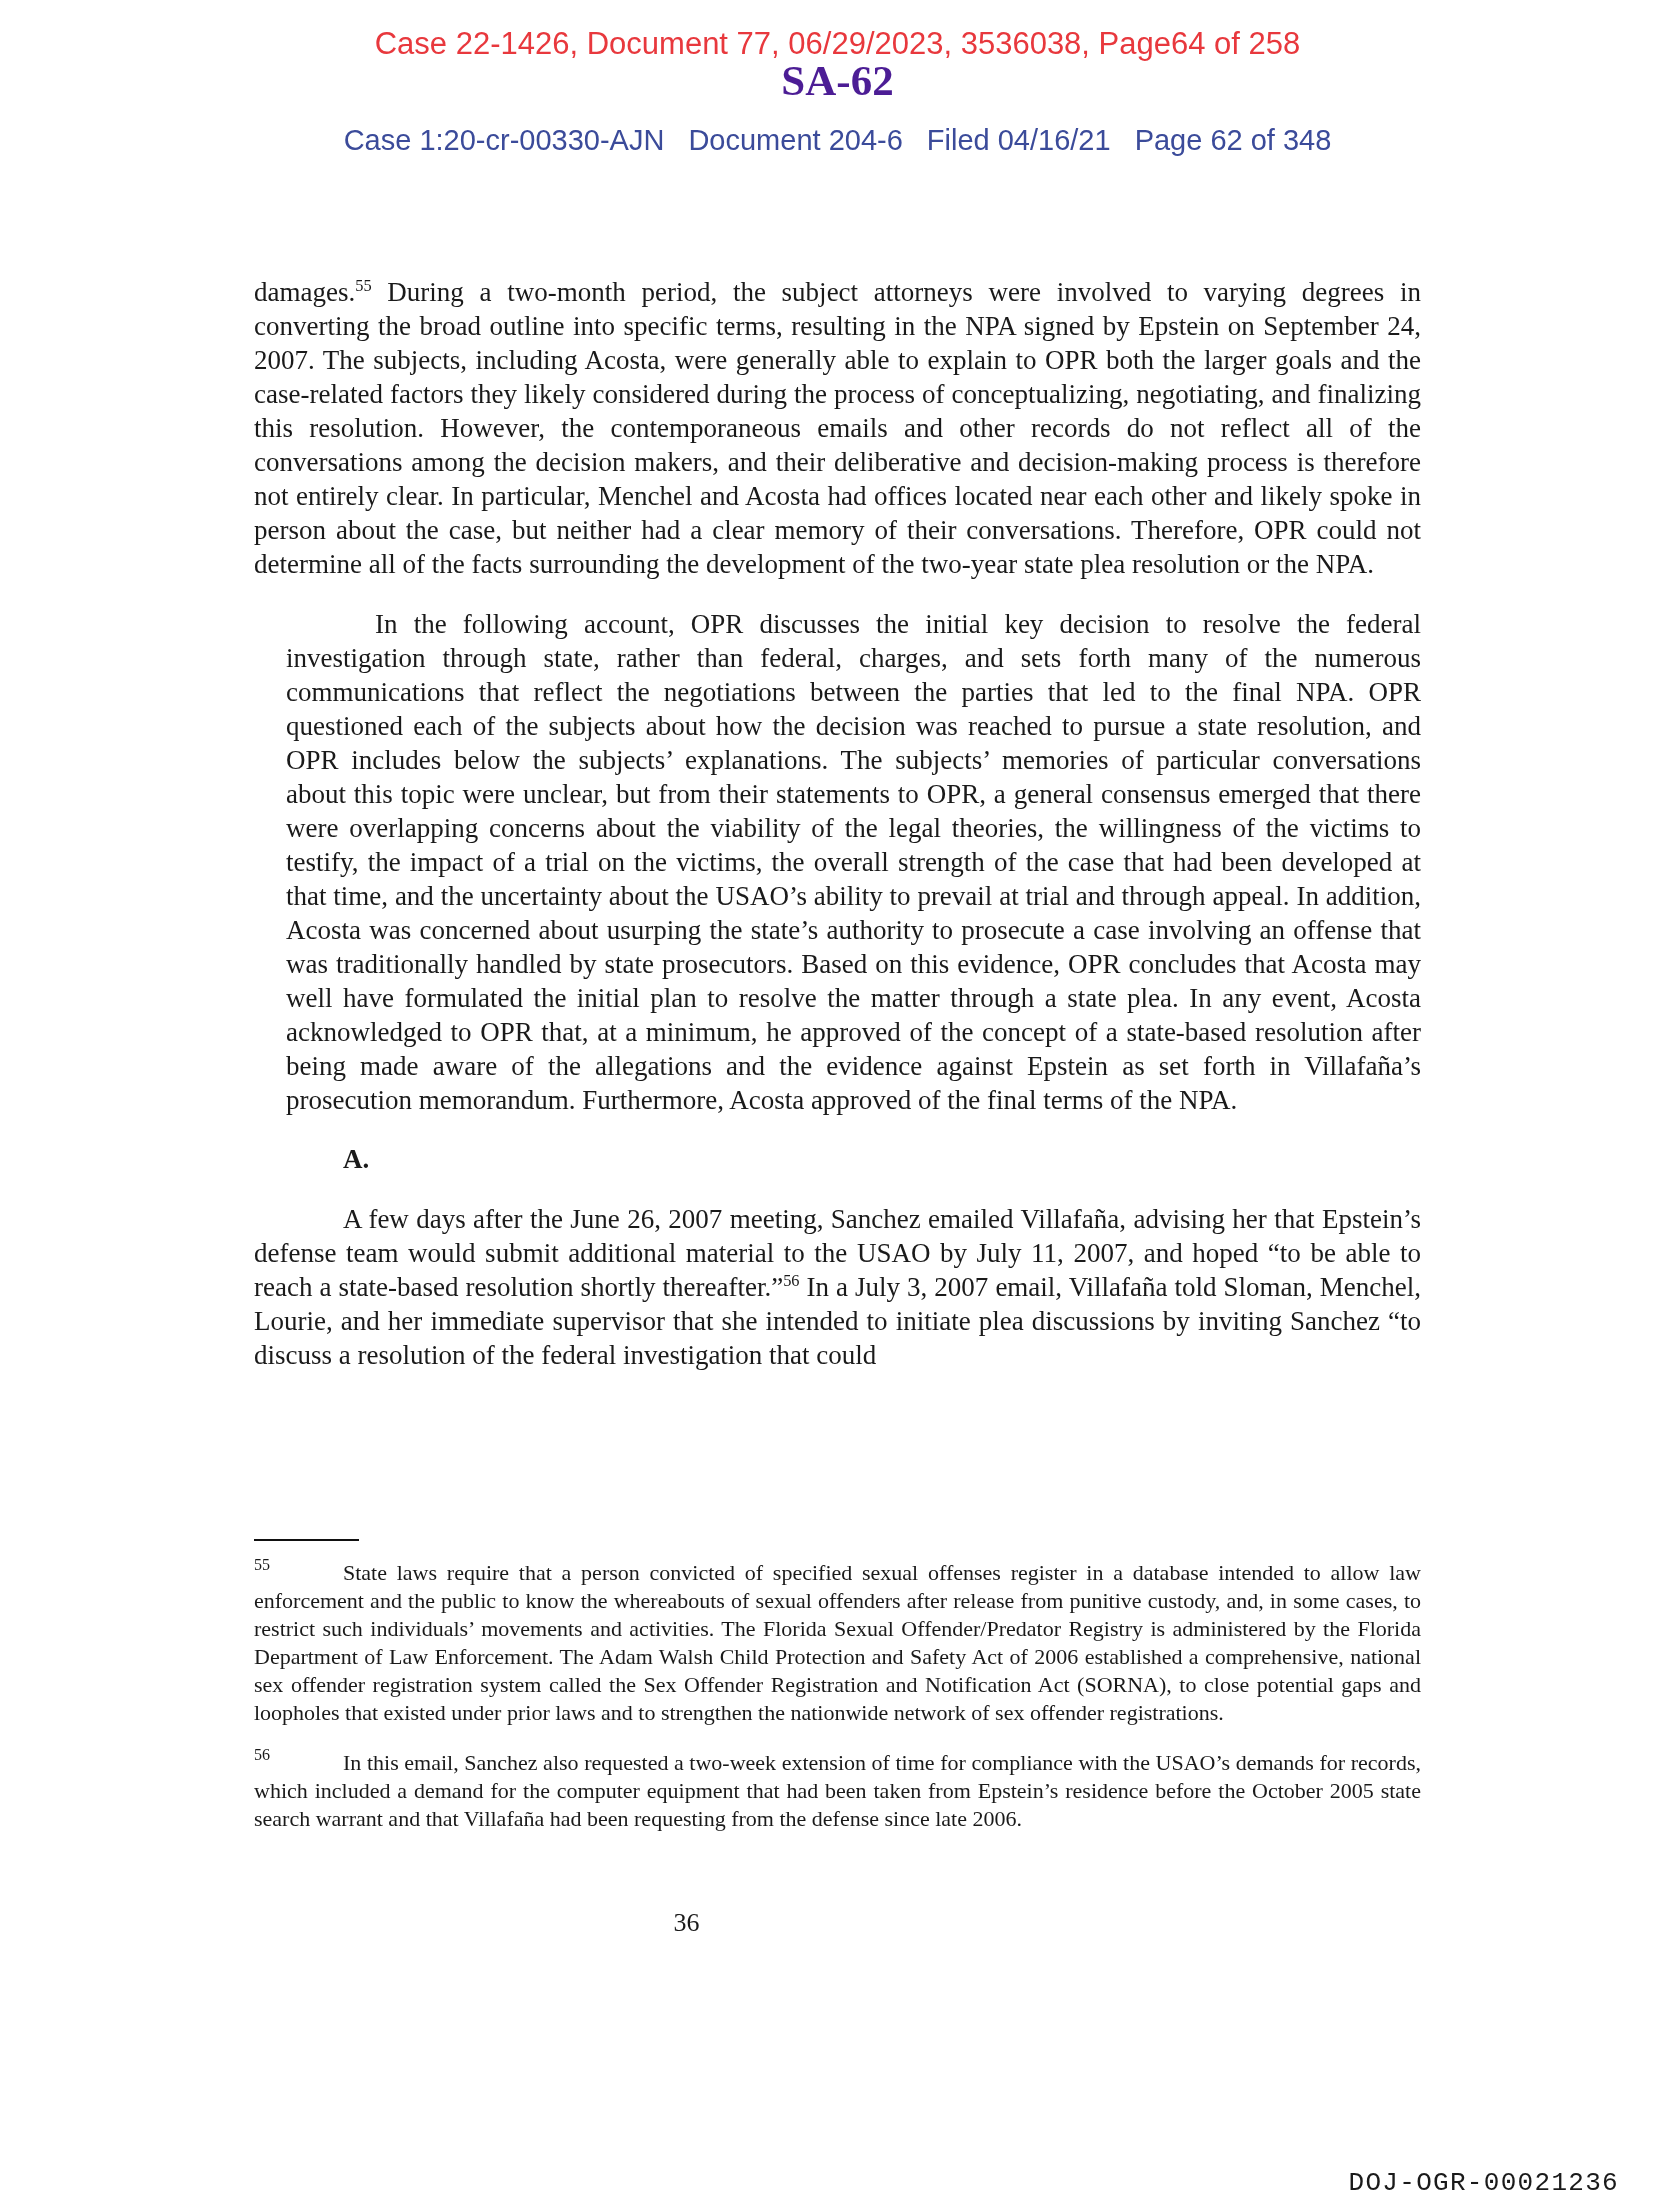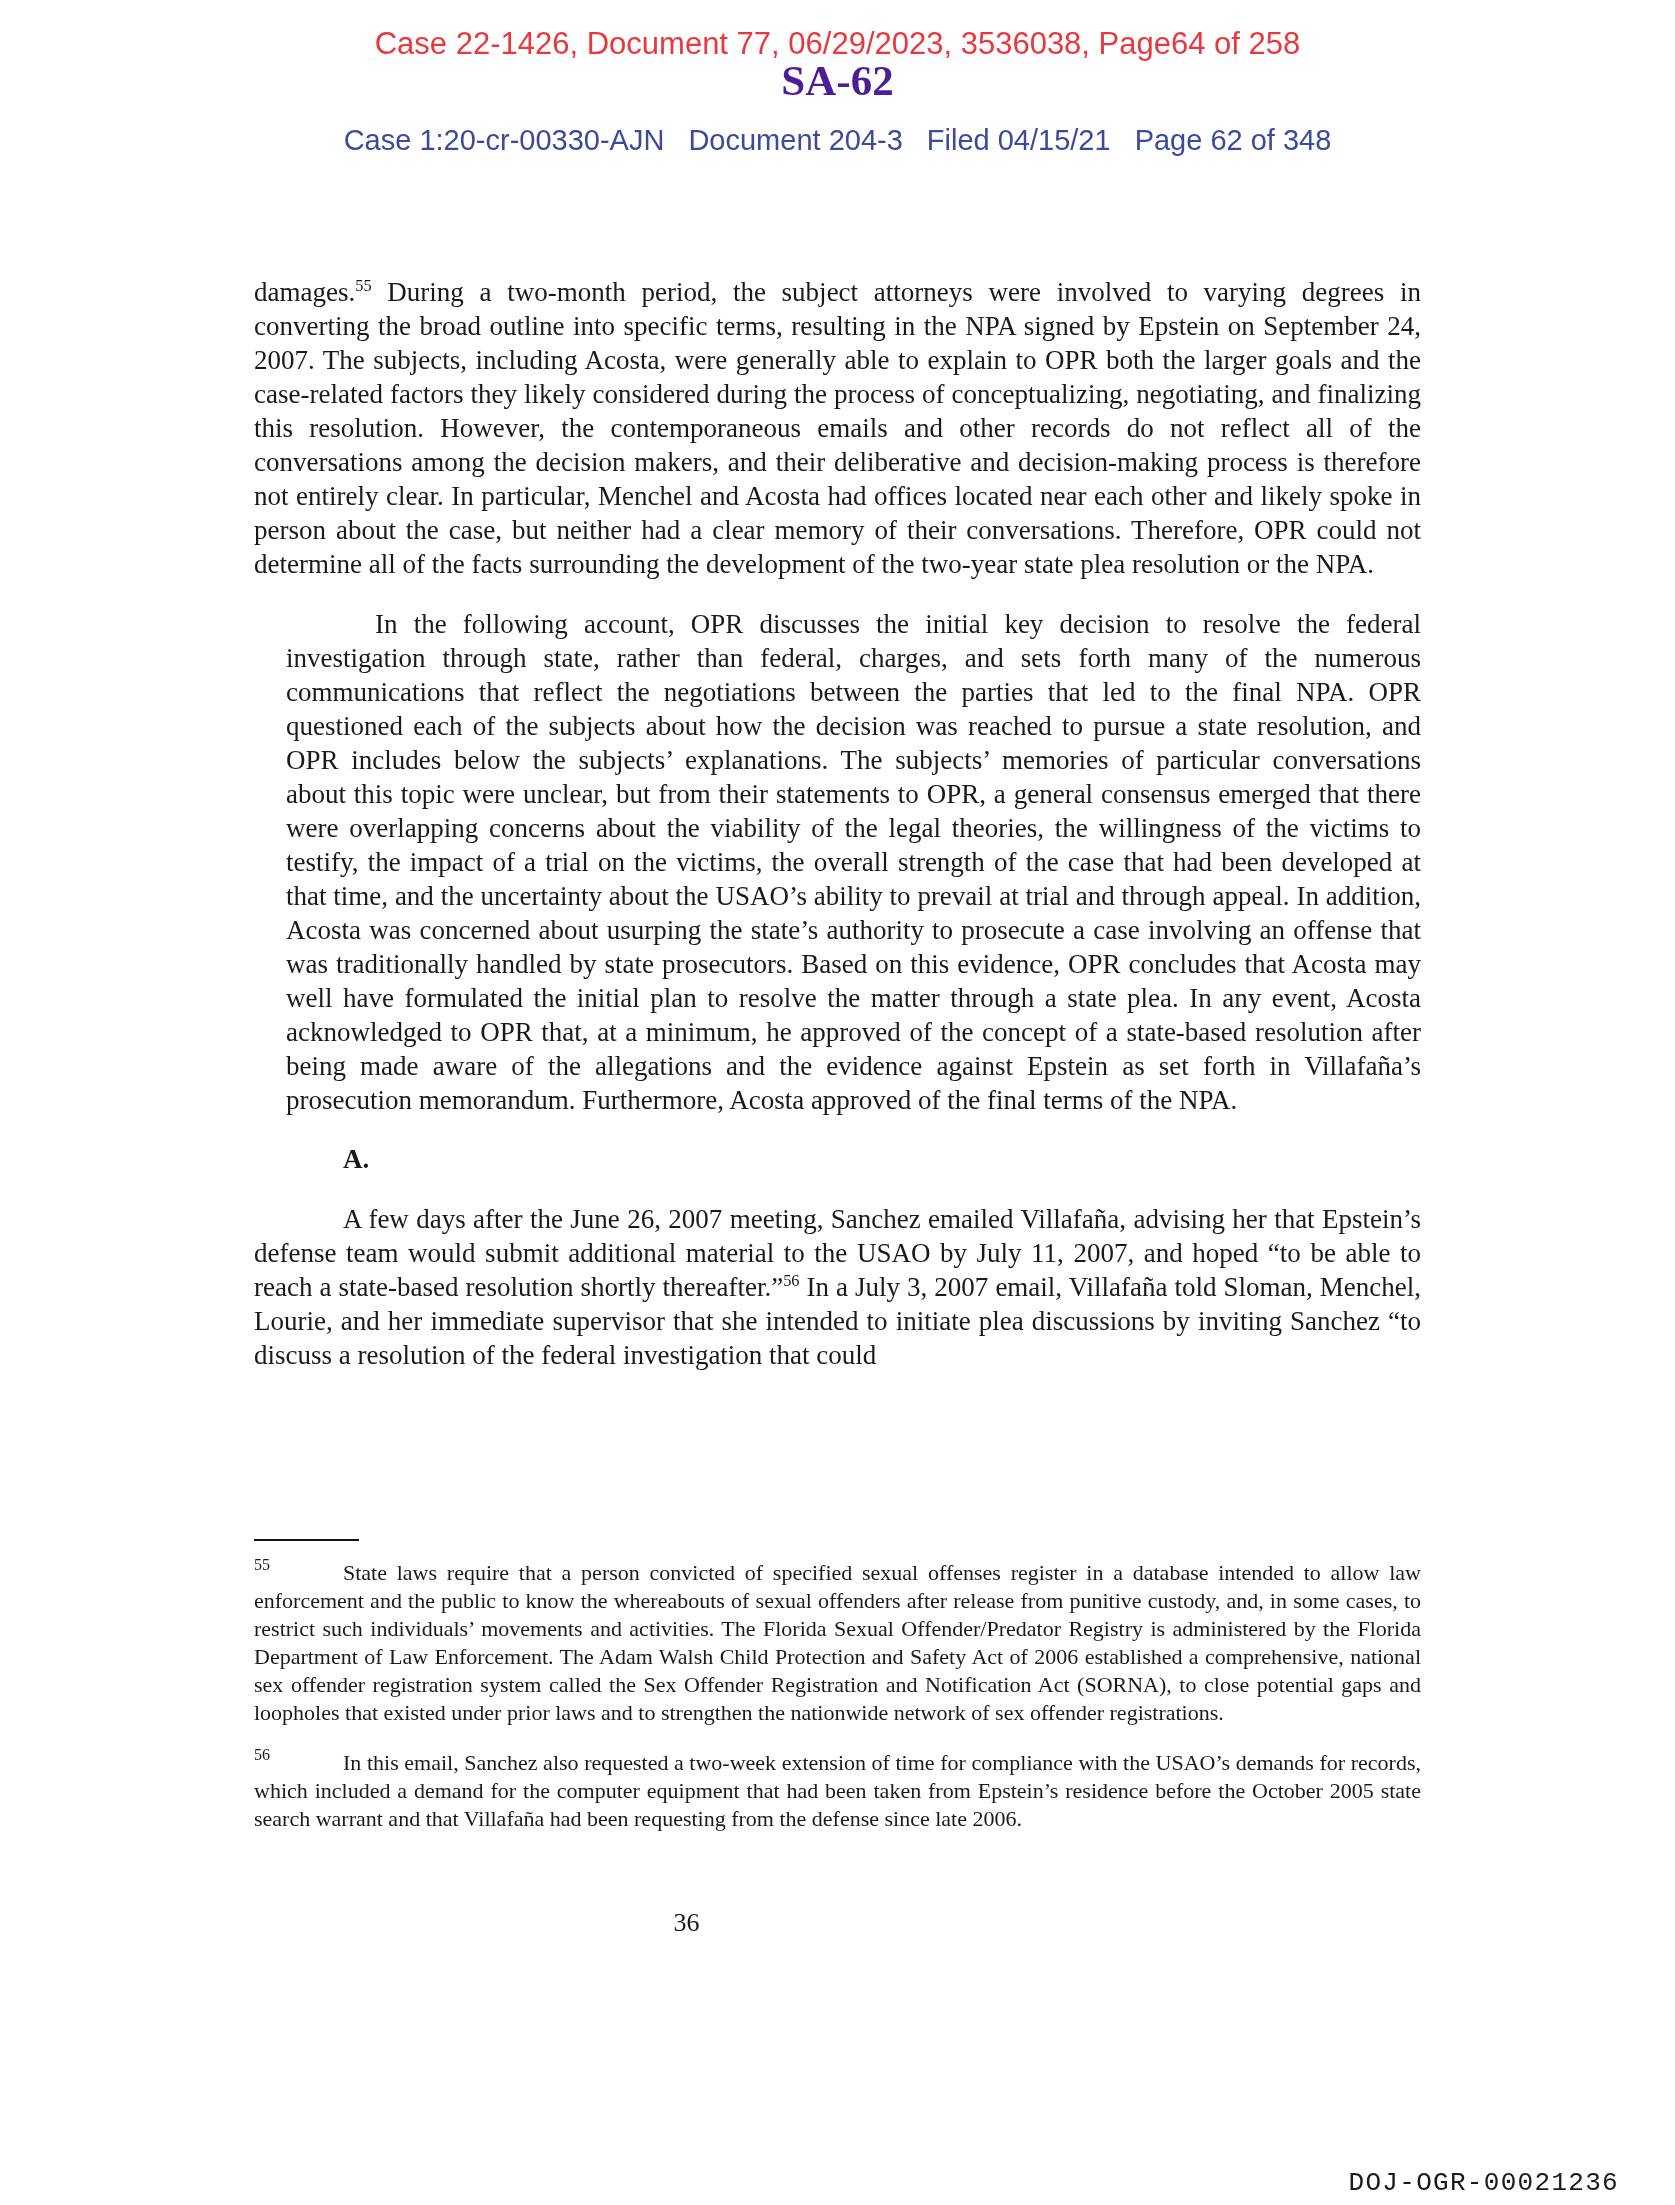--- a/index.html
+++ b/index.html
@@ -143,21 +143,21 @@
       color: #1a1a1a;
       letter-spacing: 1.3px;
     }
   </style>
 </head>
 <body>
 
 <div class="stamp-top">Case 22-1426, Document 77, 06/29/2023, 3536038, Page64 of 258</div>
 <div class="sa-label">SA-62</div>
 <div class="stamp-bottom">
-  <span>Case 1:20-cr-00330-AJN</span><span>Document 204-3</span><span>Filed 04/15/21</span><span>Page 62 of 348</span>
+  <span>Case 1:20-cr-00330-AJN</span><span>Document 204-6</span><span>Filed 04/16/21</span><span>Page 62 of 348</span>
 </div>
 
 <div class="content">
   <p class="body"><span>damages.</span><sup class="fn">55</sup><span> During a two-month period, the subject attorneys were involved to varying degrees in converting the broad outline into specific terms, resulting in the NPA signed by Epstein on September 24, 2007.  The subjects, including Acosta, were generally able to explain to OPR both the larger goals and the case-related factors they likely considered during the process of conceptualizing, negotiating, and finalizing this resolution.  However, the contemporaneous emails and other records do not reflect all of the conversations among the decision makers, and their deliberative and decision-making process is therefore not entirely clear.  In particular, Menchel and Acosta had offices located near each other and likely spoke in person about the case, but neither had a clear memory of their conversations.  Therefore, OPR could not determine all of the facts surrounding the development of the two-year state plea resolution or the NPA.</span></p>
 
   <p class="body indent">In the following account, OPR discusses the initial key decision to resolve the federal investigation through state, rather than federal, charges, and sets forth many of the numerous communications that reflect the negotiations between the parties that led to the final NPA.  OPR questioned each of the subjects about how the decision was reached to pursue a state resolution, and OPR includes below the subjects’ explanations.  The subjects’ memories of particular conversations about this topic were unclear, but from their statements to OPR, a general consensus emerged that there were overlapping concerns about the viability of the legal theories, the willingness of the victims to testify, the impact of a trial on the victims, the overall strength of the case that had been developed at that time, and the uncertainty about the USAO’s ability to prevail at trial and through appeal.  In addition, Acosta was concerned about usurping the state’s authority to prosecute a case involving an offense that was traditionally handled by state prosecutors.  Based on this evidence, OPR concludes that Acosta may well have formulated the initial plan to resolve the matter through a state plea.  In any event, Acosta acknowledged to OPR that, at a minimum, he approved of the concept of a state-based resolution after being made aware of the allegations and the evidence against Epstein as set forth in Villafaña’s prosecution memorandum.  Furthermore, Acosta approved of the final terms of the NPA.</p>
 
   <div class="heading">
     <span class="letter">A.</span>
   </div>

